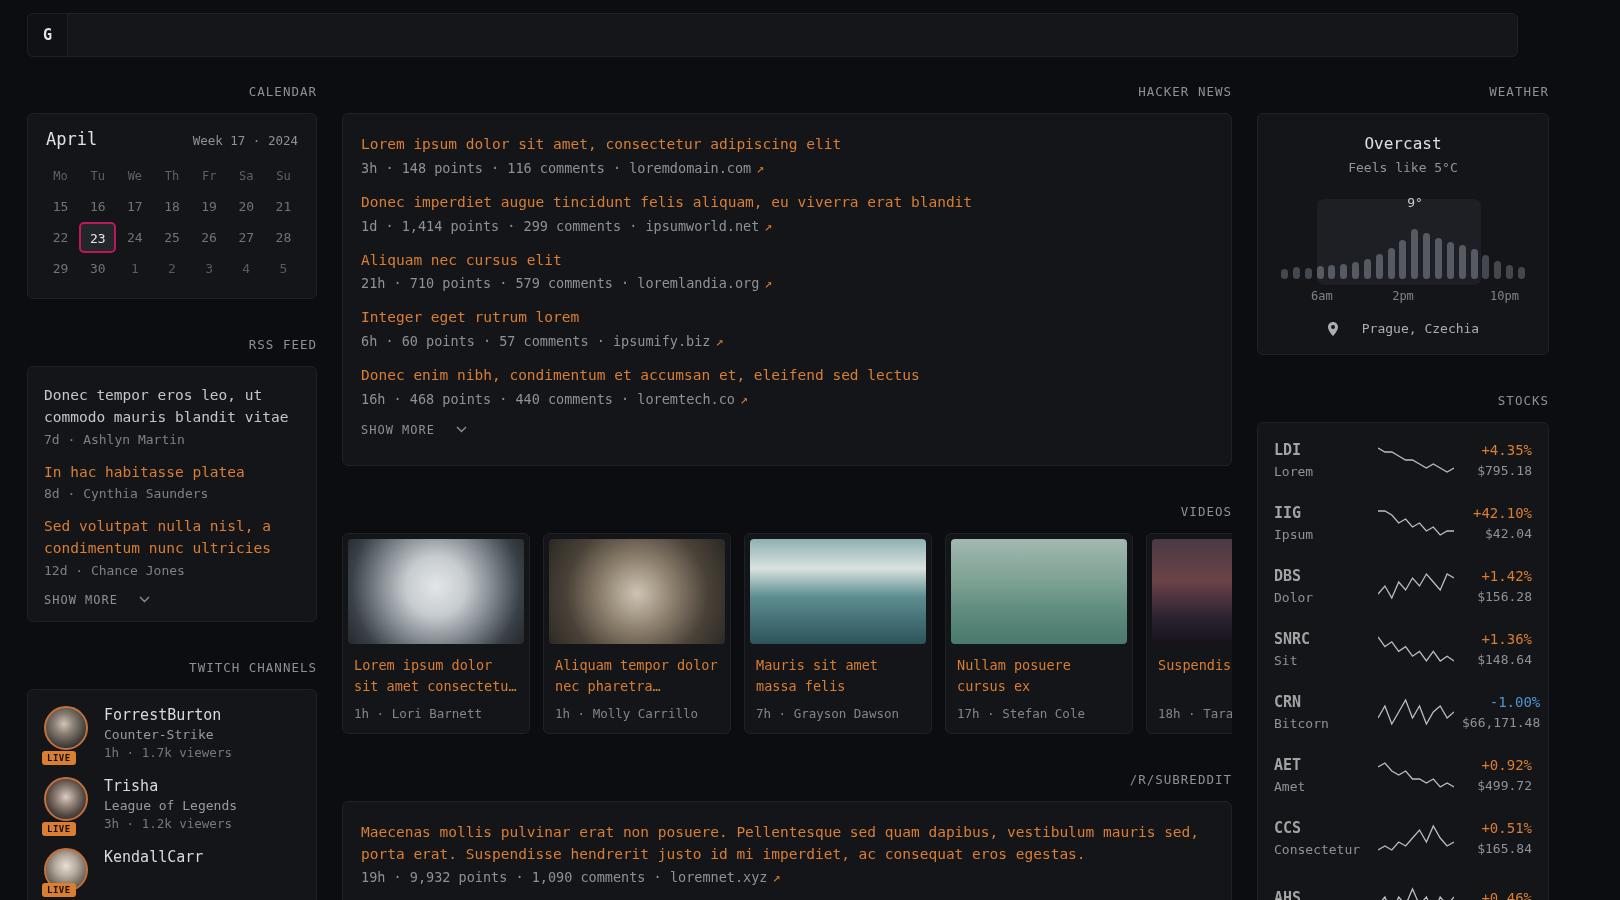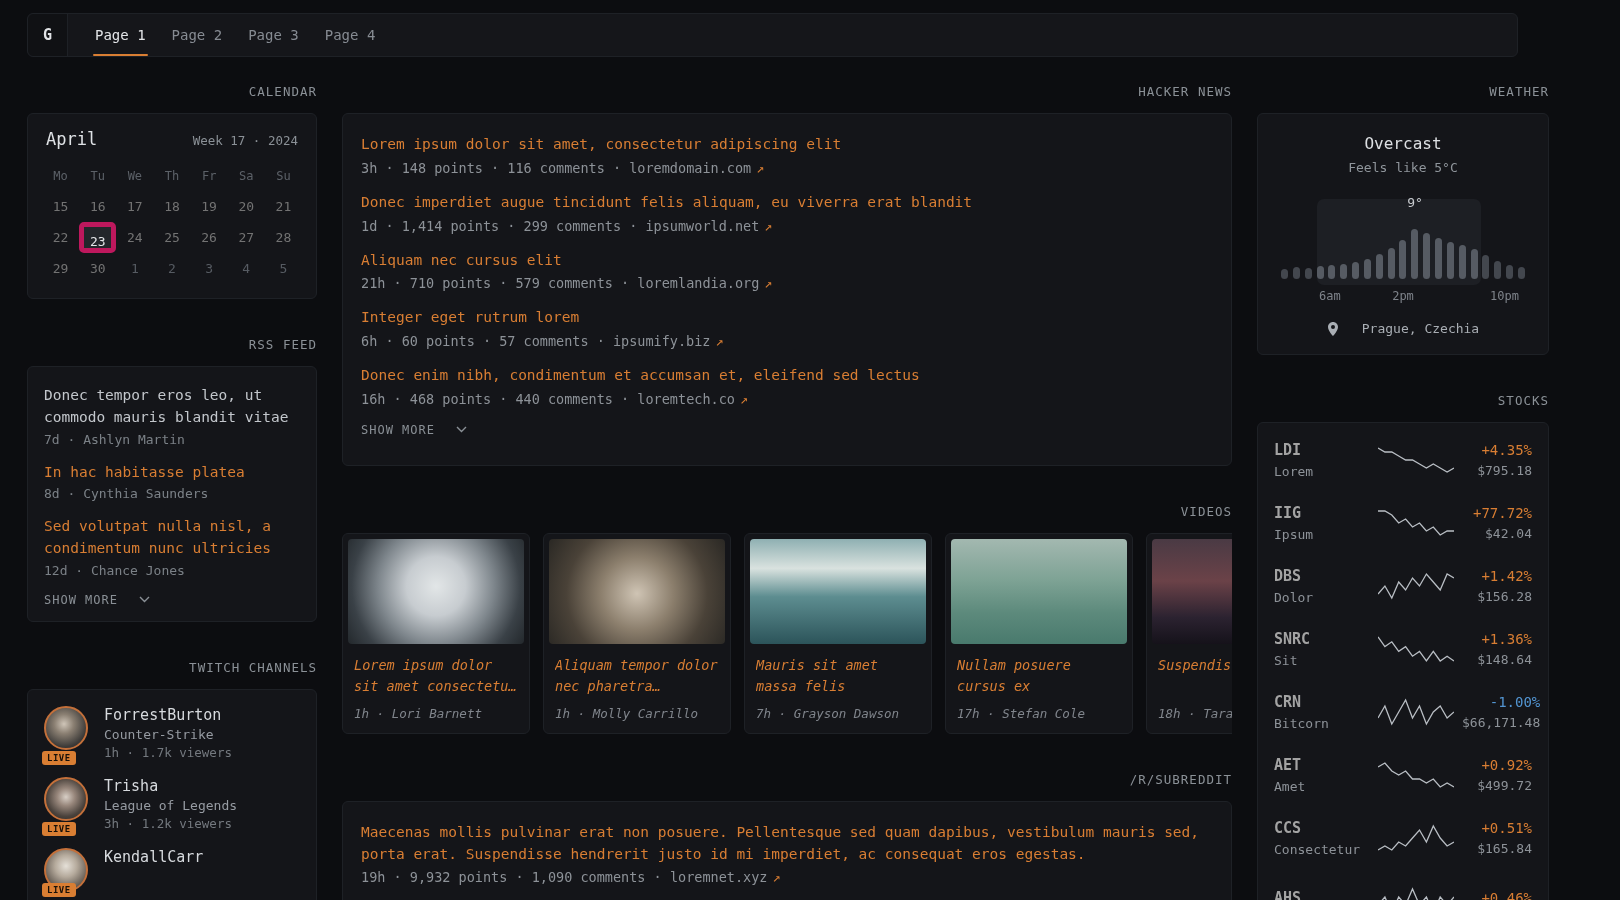--- a/index.html
+++ b/index.html
@@ -62,21 +62,21 @@
   .cal-card { padding:15px 14px 14px; }
   .cal-head { display:flex; justify-content:space-between; align-items:baseline; margin-bottom:14px; padding:0 4px; }
   .cal-month { font-size:17px; color:#dfe2e5; }
   .cal-week { font-size:12.5px; color:#8b9197; }
   .cal-grid { display:grid; grid-template-columns:repeat(7,1fr); text-align:center; }
   .cal-day { font-size:12px; color:#5c6168; padding:6px 0 8px; }
   .cal-date {
     font-size:13px; color:#737373; height:31px; line-height:31px; border-radius:5px; cursor:pointer;
   }
   .cal-date.dim { color:#565b62; }
-  .cal-date.today { background:#23262b; border:5px solid #be185d; line-height:29px; color:#e4e6e9; }
+  .cal-date.today { background:#23262b; border:2px solid #be185d; line-height:29px; color:#e4e6e9; }
 
   
   .rss-card { padding:18px 16px 14px; }
   .item-title {
     display:block; font-size:14.5px; line-height:1.5; color:#d97e33;
     text-decoration:none; cursor:pointer;
   }
   .item-title.read { color:#c3c7cc; }
   .item-meta { font-size:13px; color:#7b8187; margin-top:3px; }
   .rss-item { margin-bottom:15px; }
@@ -100,21 +100,21 @@
   
   .feed-card { padding:20px 18px 28px; }
   .feed-item { margin-bottom:16px; }
   .feed-item .item-title { font-size:14.5px; }
   .feed-item .item-meta { font-size:13.5px; margin-top:4px; color:#8d9298; }
 
   
   .video-row { display:flex; gap:13px; overflow:hidden; }
   .video-card { width:188px; flex:none; background:#141519; border:1px solid #1e2126; border-radius:6px; cursor:pointer; }
   .thumb { margin:5px; height:105px; border-radius:4px; background:#333; }
-  .v-body { padding:6px 11px 12px;font-style:italic; }
+  .v-body { padding:6px 11px 12px; }
   .v-title {
     display:block; font-size:13.5px; line-height:1.55; color:#d97e33; text-decoration:none;
     height:42px; overflow:hidden; cursor:pointer;
   }
   .v-meta { font-size:12.5px; color:#80858c; margin-top:9px; white-space:nowrap; overflow:hidden; }
 
   
   .weather-card { padding:20px 18px 18px; text-align:center; }
   .w-cond { font-size:16px; color:#dde0e3; }
   .w-feels { font-size:13px; color:#8f959b; margin-top:7px; }
@@ -122,21 +122,21 @@
   .w-dayblock {
     position:absolute; left:36px; width:164px; bottom:-6px; height:86px;
     background:#1d1f24; border-radius:7px;
   }
   .w-peak { position:absolute; top:0; left:119px; width:30px; text-align:center; font-size:13px; color:#c9ccd0; }
   .w-bars { position:absolute; left:0; right:0; bottom:0; display:flex; justify-content:space-between; align-items:flex-end; }
   .w-bar { width:7px; border-radius:3.5px; background:#43474e; }
   .w-bar.day { background:#565b63; }
   .w-times { position:relative; width:244px; height:16px; margin:10px auto 0; }
   .w-time { position:absolute; font-size:12px; color:#7e838a; }
-  .w-time:nth-of-type(1) { left:38px; }
+  .w-time:nth-of-type(1) { left:30px; }
   .w-time:nth-of-type(2) { left:50%; transform:translateX(-50%); }
   .w-time:nth-of-type(3) { right:6px; }
   .w-loc { margin-top:16px; display:flex; align-items:center; justify-content:center; gap:23px; font-size:13px; color:#a9aeb4; }
 
   
   .stock-list { padding:5px 0; }
   .stock-row { display:flex; align-items:center; padding:12px 16px; min-height:63px; cursor:pointer; }
   .s-left { width:96px; flex:none; }
   .s-sym { font-size:15px; font-weight:bold; color:#a3a3a3; }
   .s-name { font-size:13px; color:#8d9298; margin-top:5px; }
@@ -150,31 +150,20 @@
 
   .chev { flex:none; }
 </style>
 </head>
 <body>
 
 <div class="page">
 
   <header class="topbar">
     <div class="logo">G</div>
-    <nav class="tabs">
-
-        <a class="tab active">Page 1</a>
-
-        <a class="tab">Page 2</a>
-
-        <a class="tab">Page 3</a>
-
-        <a class="tab">Page 4</a>
-
-    </nav>
   </header>
 
   <div class="cols">
 
     <div class="col col-left">
 
       <section class="widget">
         <h2 class="wtitle">Calendar</h2>
         <div class="card cal-card">
           <div class="cal-head">
@@ -478,21 +467,21 @@
 
             <div class="stock-row">
               <div class="s-left">
                 <div class="s-sym">IIG</div>
                 <div class="s-name">Ipsum</div>
               </div>
               <svg class="spark" width="76" height="30" viewBox="0 0 76 30">
                 <polyline fill="none" points="0.0,3.0 6.9,3.0 13.8,7.0 20.7,15.0 27.6,11.0 34.5,19.0 41.5,15.0 48.4,23.0 55.3,19.0 62.2,27.0 69.1,23.0 76.0,23.0"></polyline>
               </svg>
               <div class="s-right">
-                <div class="s-change up">+77.72%</div>
+                <div class="s-change up">+42.10%</div>
                 <div class="s-price">$42.04</div>
               </div>
             </div>
 
             <div class="stock-row">
               <div class="s-left">
                 <div class="s-sym">DBS</div>
                 <div class="s-name">Dolor</div>
               </div>
               <svg class="spark" width="76" height="30" viewBox="0 0 76 30">

